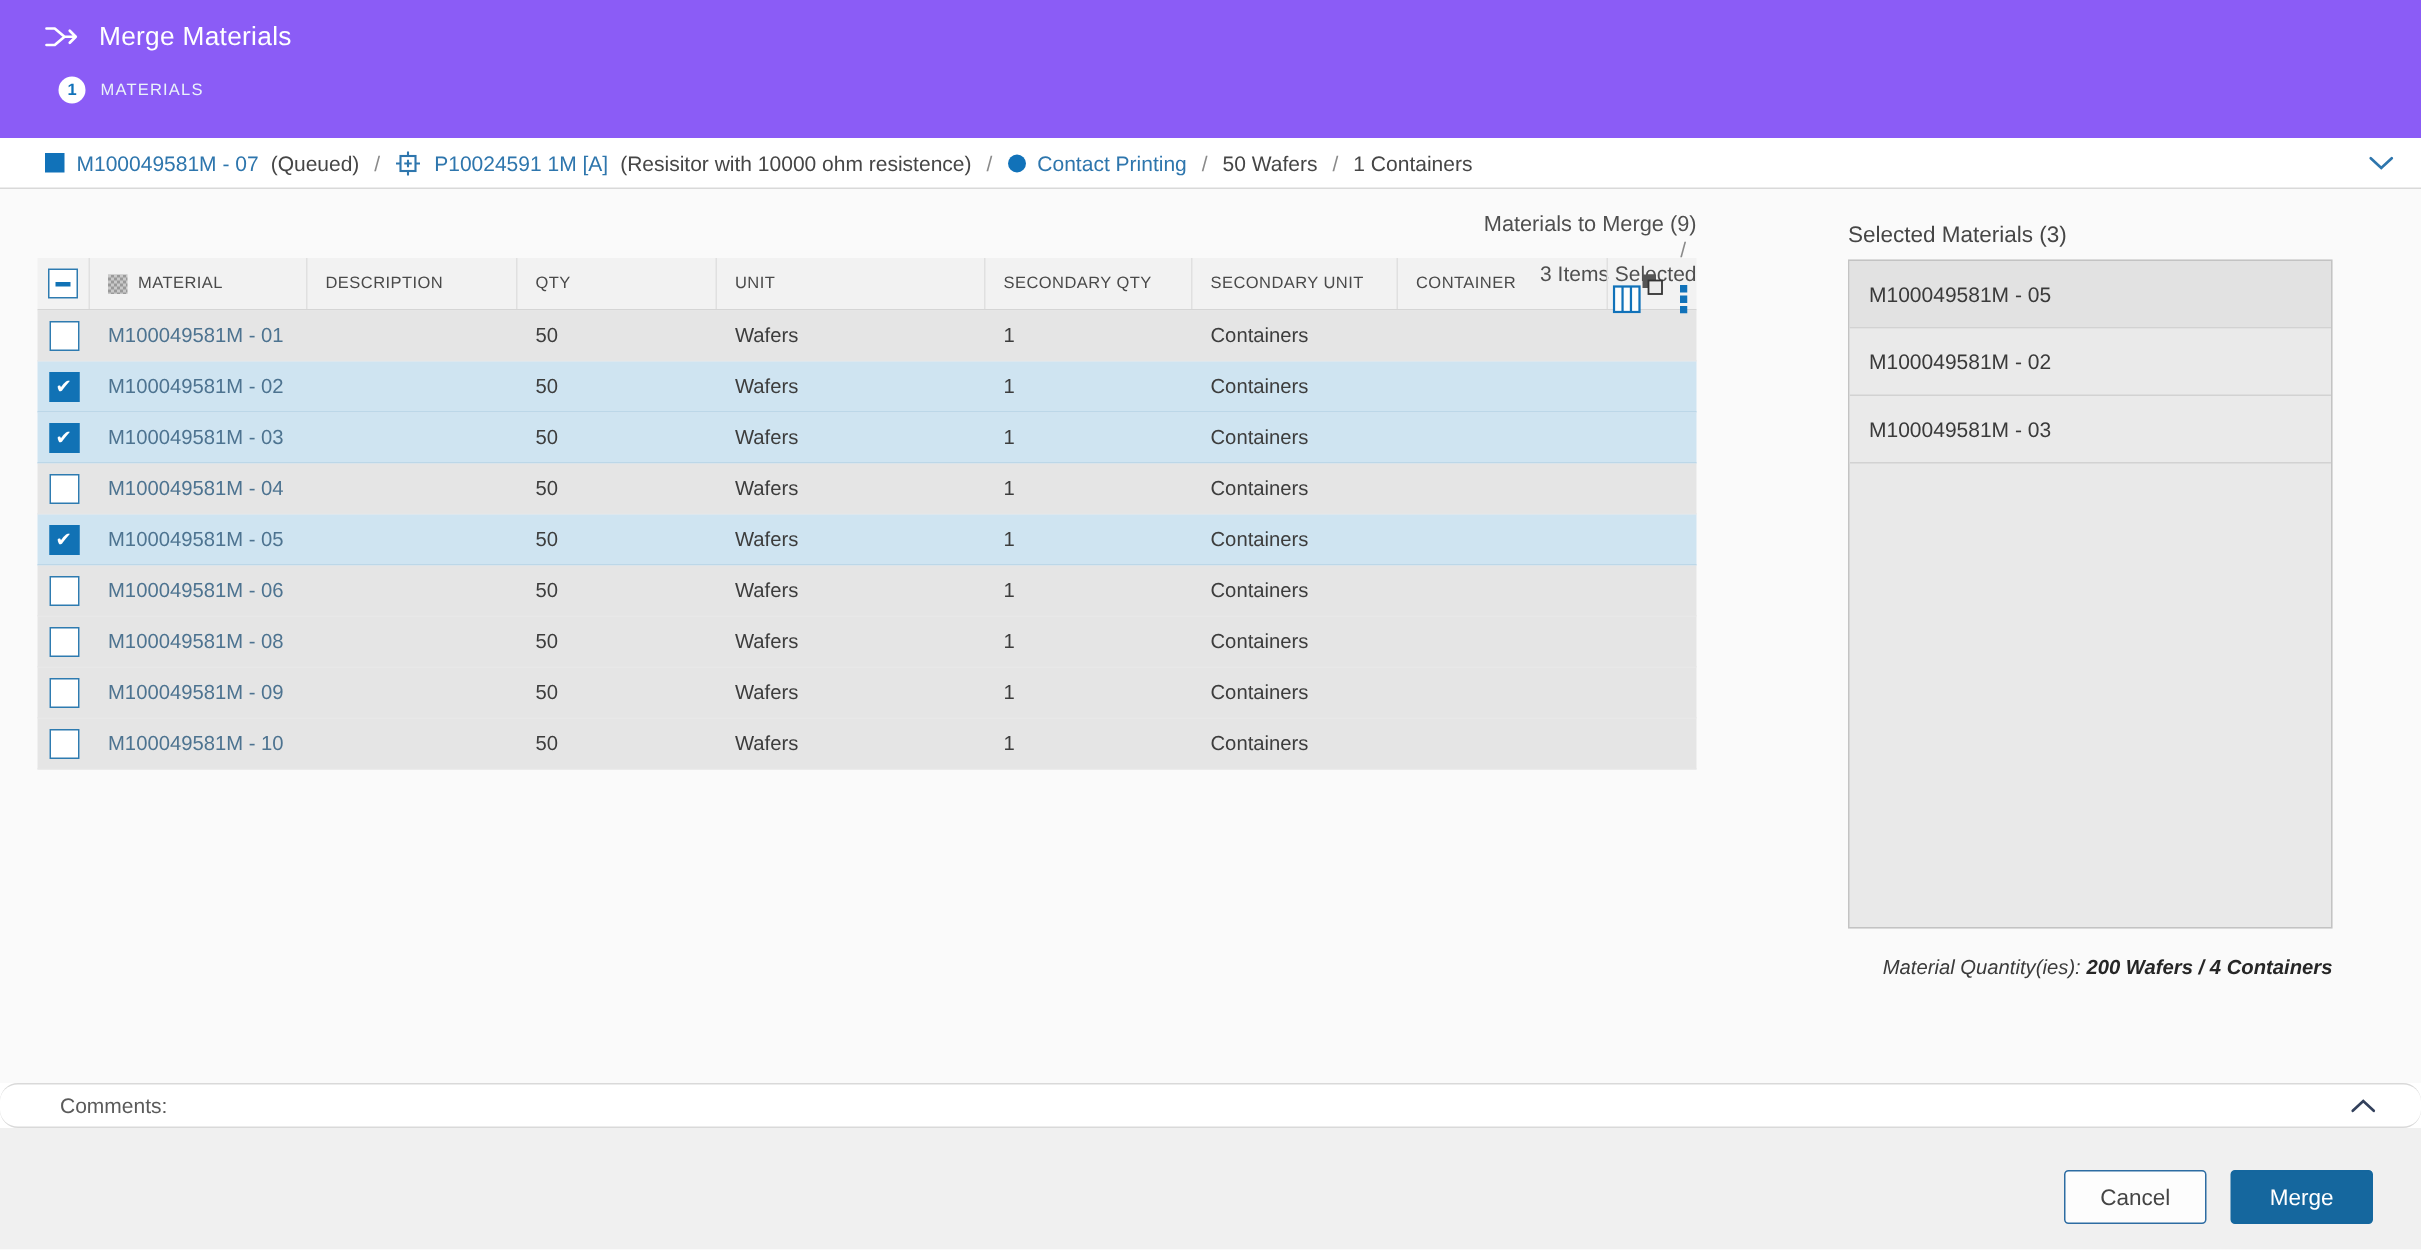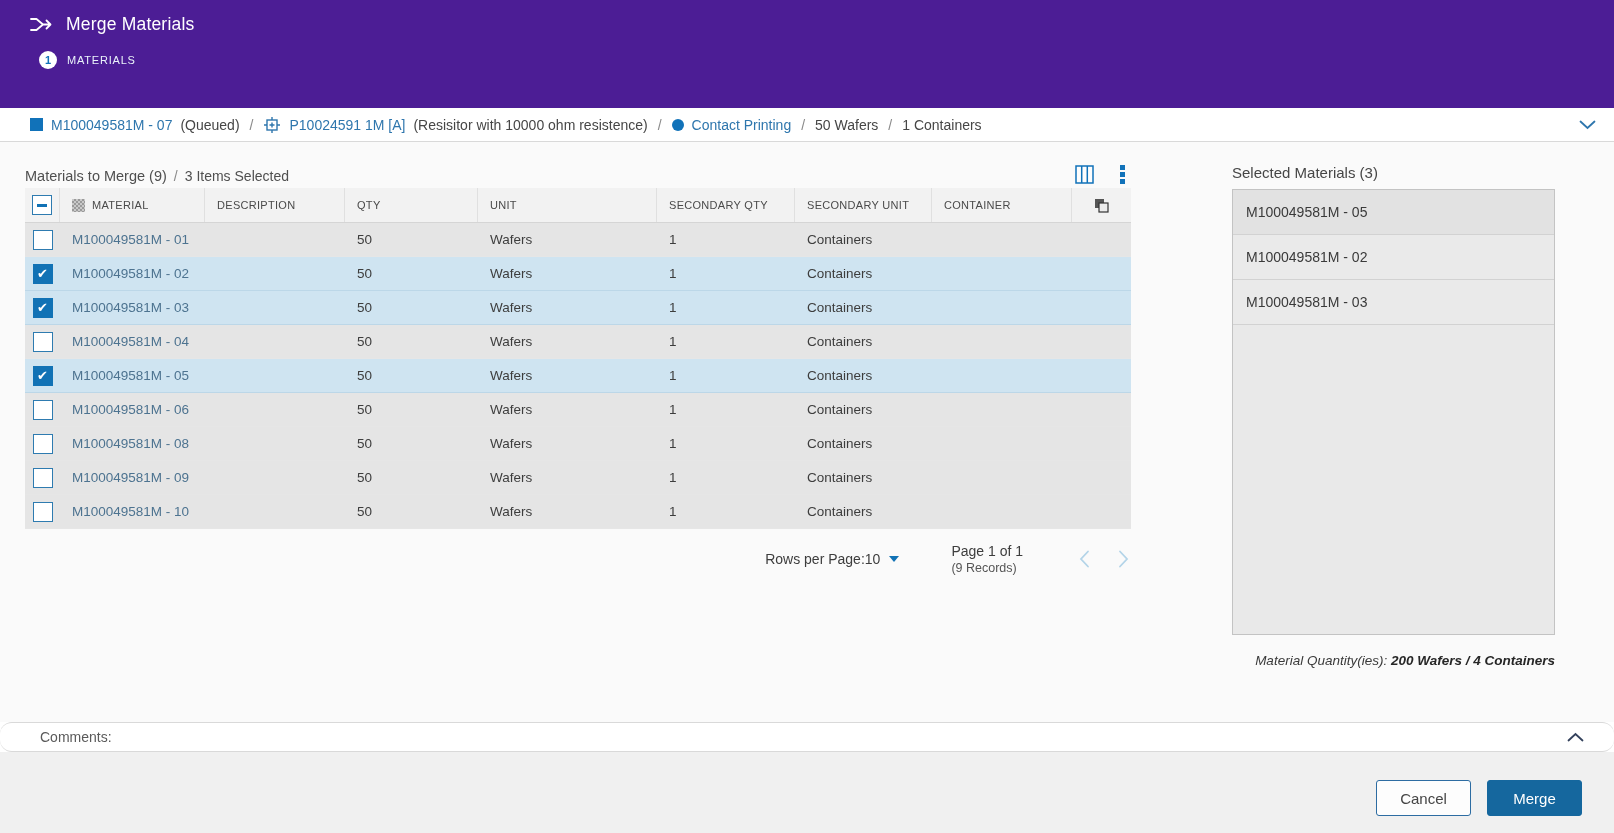--- a/index.html
+++ b/index.html
@@ -1,21 +1,21 @@
 <!DOCTYPE html>
 <html><head>
 <meta charset="utf-8">
 <style>
   * { margin:0; padding:0; box-sizing:border-box; }
   html,body { width:1614px; height:833px; overflow:hidden;
     font-family:"Liberation Sans","DejaVu Sans",sans-serif; background:#fff; color:#3d3d3d; }
   .page { width:1614px; height:833px; display:flex; flex-direction:column; }
 
   
-  .topbar { height:108px; background:#4c1d95; color:#fff; flex:0 0 auto; padding:14px 0 0 30px; }
+  .topbar { height:92px; background:#8b5cf6; color:#fff; flex:0 0 auto; padding:14px 0 0 30px; }
   .topbar-title-row { display:flex; align-items:center; gap:12px; }
   .topbar-title { font-size:17.5px; font-weight:400; letter-spacing:.2px; }
   .step-row { display:flex; align-items:center; gap:10px; margin:16px 0 0 9px; }
   .step-circle { width:18px; height:18px; border-radius:50%; background:#fff; color:#1172b9;
     font-size:11px; font-weight:700; display:flex; align-items:center; justify-content:center; }
   .step-label { font-size:11px; letter-spacing:.8px; color:#eaf3fa; }
 
   
   .crumbbar { height:34px; background:#fff; border-bottom:1px solid #d9d9d9; flex:0 0 auto;
     display:flex; align-items:center; padding:0 18px 0 30px; font-size:14px; gap:8px; }
@@ -36,21 +36,21 @@
   .left-col { width:1106px; flex:0 0 auto; }
   .right-col { width:366px; flex:0 0 auto; margin-left:58px;padding-left:43px; }
 
   .search-row { display:flex; justify-content:flex-end; margin-top:20px; }
   .search-box { width:188px; height:32px; border:1px solid #c6c6c6; background:#fdfdfd;
     display:flex; align-items:center; padding:0 8px; gap:8px; }
   .search-box input { border:none; outline:none; background:transparent; width:140px;
     font-size:13.5px; font-style:italic; color:#555; font-family:inherit; }
   .search-box input::placeholder { color:#9a9a9a; font-style:italic; }
 
-  .title-row { display:flex; align-items:flex-end; margin-top:16px; height:26px; }
+  .title-row { display:flex; align-items:flex-end; margin-top:16px; height:26px;flex-direction:column; }
   .grid-title { font-size:14.5px; color:#4f4f4f; }
   .grid-sep { color:#8a8a8a; margin:0 7px; font-size:14px; }
   .grid-selinfo { font-size:14px; color:#4f4f4f; }
   .title-icons { margin-left:auto; display:flex; align-items:center; gap:26px; padding-right:6px; }
 
   
   .table { margin-top:4px; }
   .thead { display:grid; grid-template-columns:35px 145px 140px 133px 179px 138px 137px 140px 59px;
     height:35px; background:#f2f2f2; border-bottom:1px solid #d5d5d5; align-items:center; }
   .th { font-size:11px; color:#4a4a4a; letter-spacing:.3px; padding-left:12px; height:100%;
@@ -330,43 +330,20 @@
     <div class="cell">50</div>
     <div class="cell">Wafers</div>
     <div class="cell">1</div>
     <div class="cell">Containers</div>
     <div class="cell"></div>
     <div class="cell"></div>
   </div>
 </div>
         </div>
 
-        <div class="pager">
-          <span class="rpp">
-            <span>Rows per Page:</span>
-              <span>10</span>
-            <span class="caret-down"></span>
-          </span>
-          <span class="page-info">
-            <div class="l1">Page 1 of 1</div>
-            <div class="l2">(9 Records)</div>
-          </span>
-          <span class="pager-nav">
-            <span class="nav-btn">
-              <svg width="11" height="18" viewBox="0 0 11 18" fill="none">
-                <path d="M9 1.5 L2 9 L9 16.5" stroke="#b3d4e8" stroke-width="1.8" stroke-linecap="round"></path>
-              </svg>
-            </span>
-            <span class="nav-btn">
-              <svg width="11" height="18" viewBox="0 0 11 18" fill="none">
-                <path d="M2 1.5 L9 9 L2 16.5" stroke="#b3d4e8" stroke-width="1.8" stroke-linecap="round"></path>
-              </svg>
-            </span>
-          </span>
-        </div>
       </div>
 
       <div class="right-col">
         <div class="panel-title">Selected Materials (3)</div>
         <div class="sel-panel">
   <div class="sel-item">M100049581M - 05</div>
 
   <div class="sel-item">M100049581M - 02</div>
 
   <div class="sel-item">M100049581M - 03</div>

